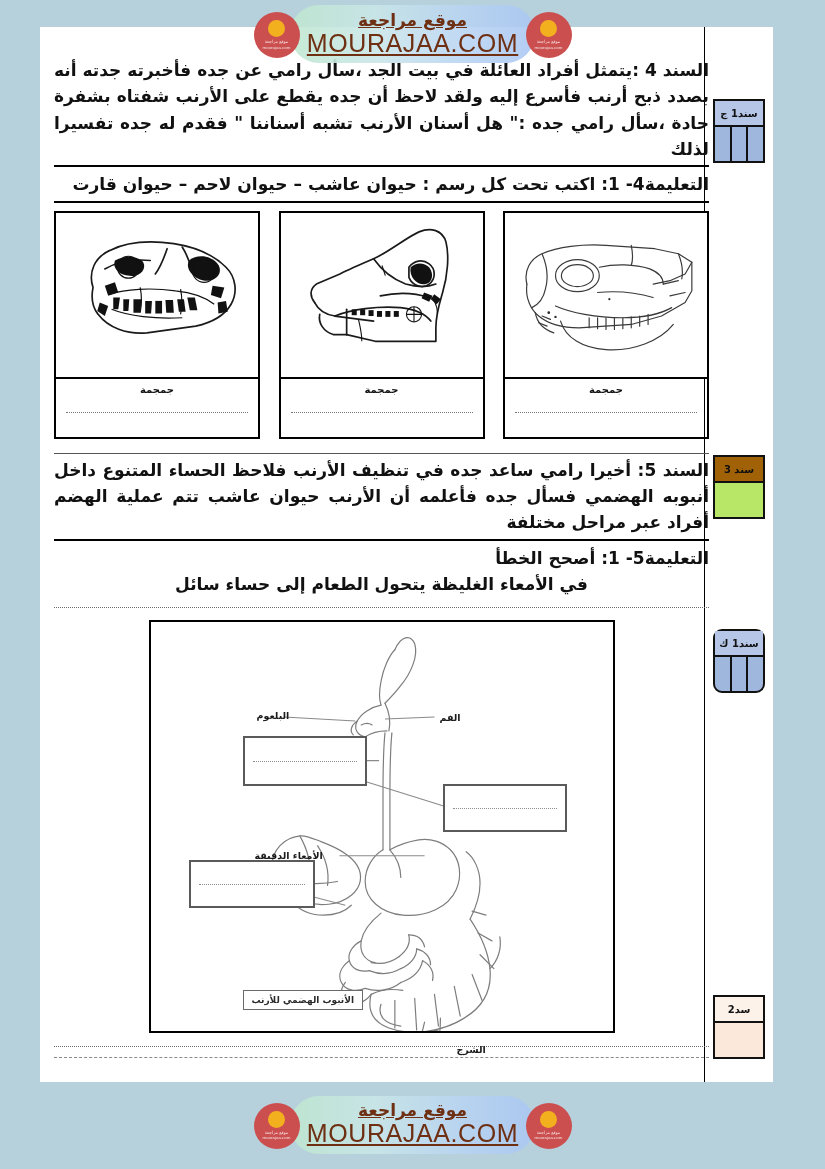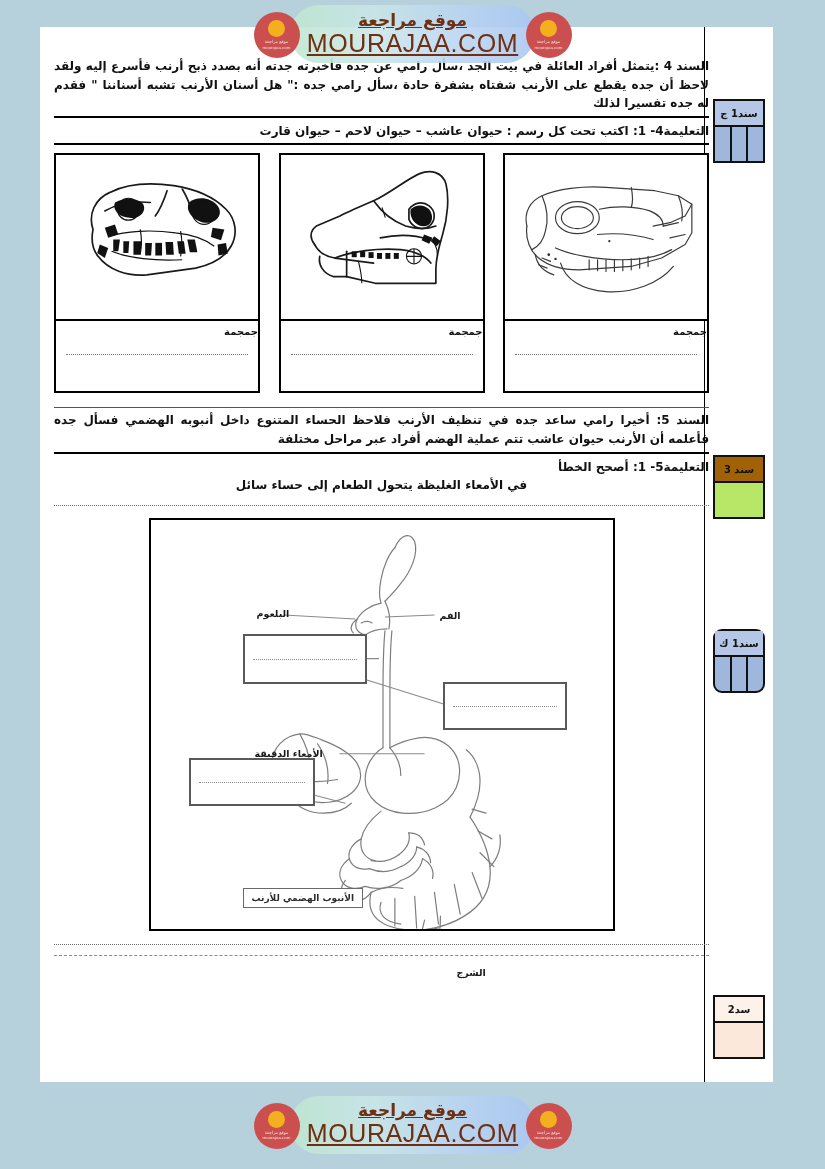--- a/index.html
+++ b/index.html
@@ -133,21 +133,21 @@
     top: 0px;
     width: 1px;
     height: 1055px;
     background: #000;
   }
 
   
   .doc-text {
     direction: rtl;
     text-align: justify;
-    font-size: 12px;
+    font-size: 17px;
     line-height: 1.55;
     color: #111;
     font-weight: bold;
     font-family: "DejaVu Sans", sans-serif;
   }
   .doc-text.centered { text-align: center; }
   .doc-text.right { text-align: right; }
 
   .rule-thick {
     border-top: 2px solid #000;
@@ -182,24 +182,24 @@
     box-sizing: border-box;
     display: flex;
     align-items: center;
     justify-content: center;
     overflow: hidden;
   }
   .skull-frame svg { width: 100%; height: 100%; }
   .skull-caption-box {
     border: 2px solid #000;
     border-top: none;
-    height: 72px;
+    height: 60px;
     box-sizing: border-box;
     padding-top: 5px;
-    text-align: right;
+    text-align: center;
   }
   .skull-caption-label {
     font-size: 10px;
     font-weight: bold;
     color: #111;
     direction: rtl;
   }
   .skull-answer-line {
     margin: 16px 10px 0 10px;
     border-bottom: 1px dotted #777;
@@ -506,21 +506,21 @@
           <line x1="200" y1="156" x2="296" y2="186"></line>
           <line x1="190" y1="236" x2="276" y2="236"></line>
           <line x1="104" y1="262" x2="196" y2="286"></line>
           <line x1="274" y1="476" x2="306" y2="458"></line>
         </g>
       </svg>
 
       <div class="dg-label" style="left:289px; top:90px;">الفم</div>
       <div class="dg-label" style="left:106px; top:88px;">البلعوم</div>
       <div class="dg-label" style="left:104px; top:228px;">الأمعاء الدقيقة</div>
-      <div class="dg-label" style="left:306px; top:447px;text-align:right;">الشرج</div>
+      <div class="dg-label" style="left:306px; top:422px;text-align:right;">الشرج</div>
 
       <div class="dg-blank" style="left:92px; top:114px; width:124px; height:50px;"></div>
       <div class="dg-blank" style="left:292px; top:162px; width:124px; height:48px;"></div>
       <div class="dg-blank" style="left:38px; top:238px; width:126px; height:48px;"></div>
 
       <div class="dg-caption" style="left:92px; top:368px;">الأنبوب الهضمي للأرنب</div>
     </div>
 
     <div style="margin-top:12px;">
       <div class="dotline"></div>

